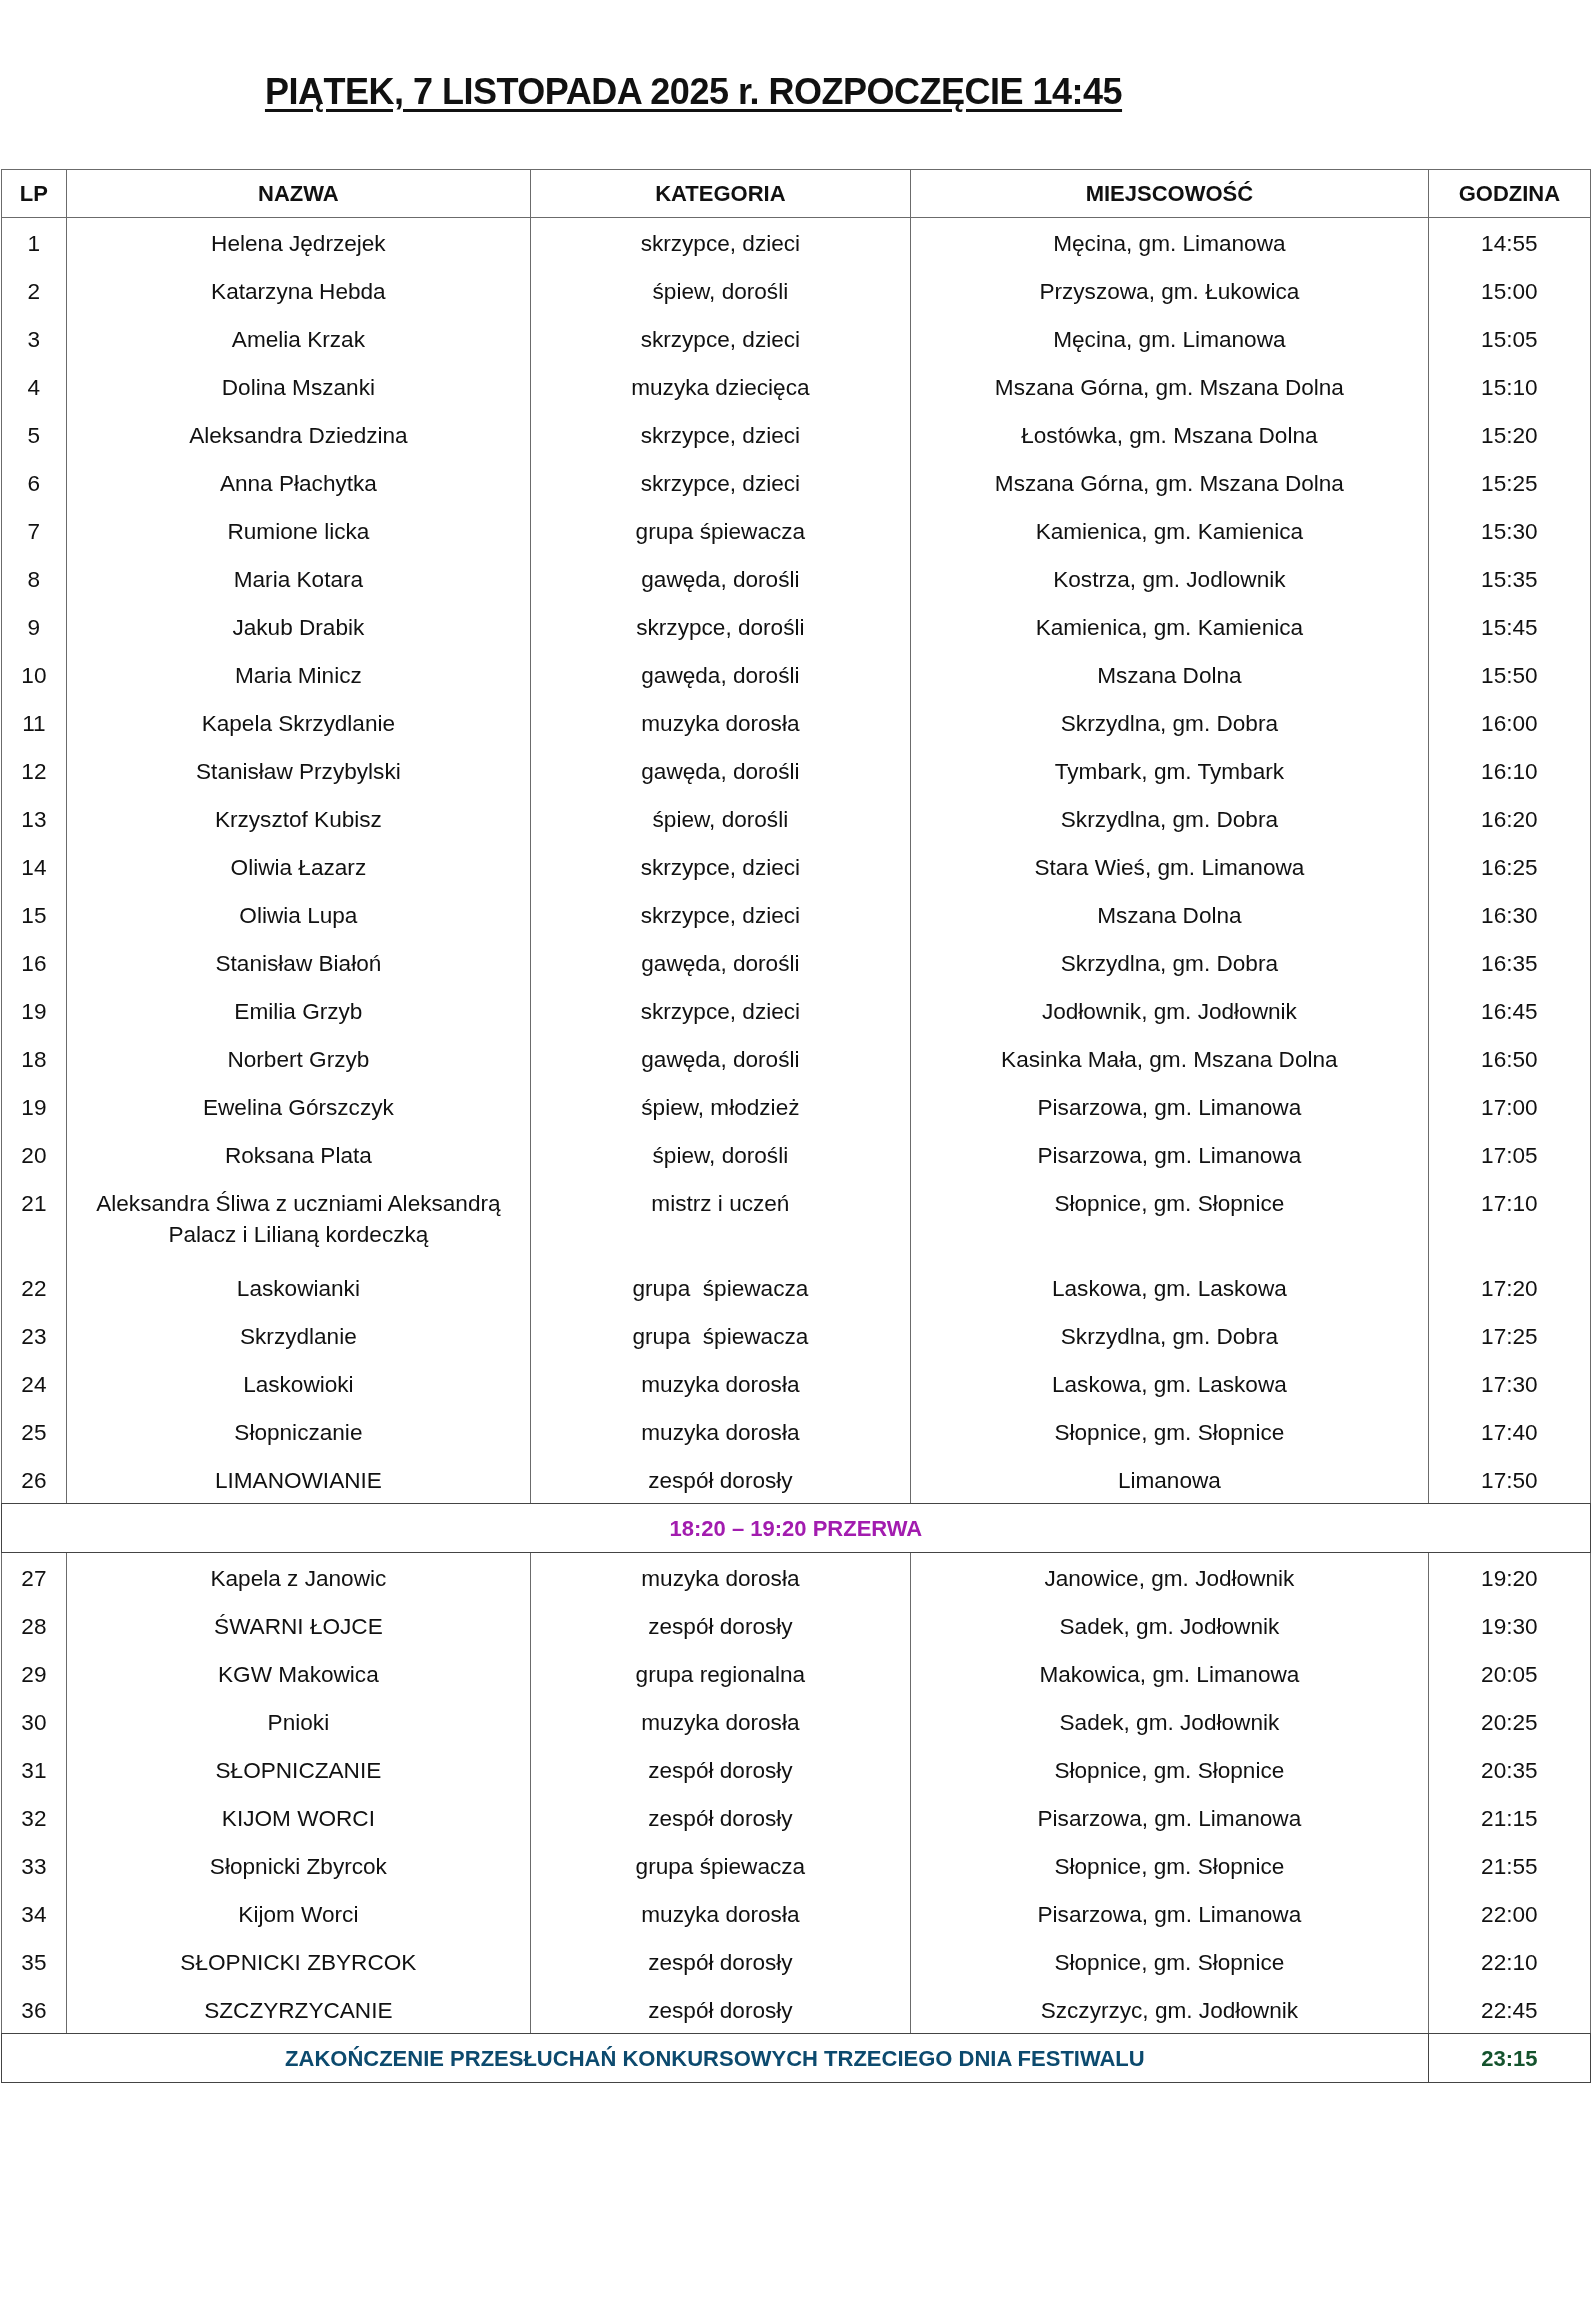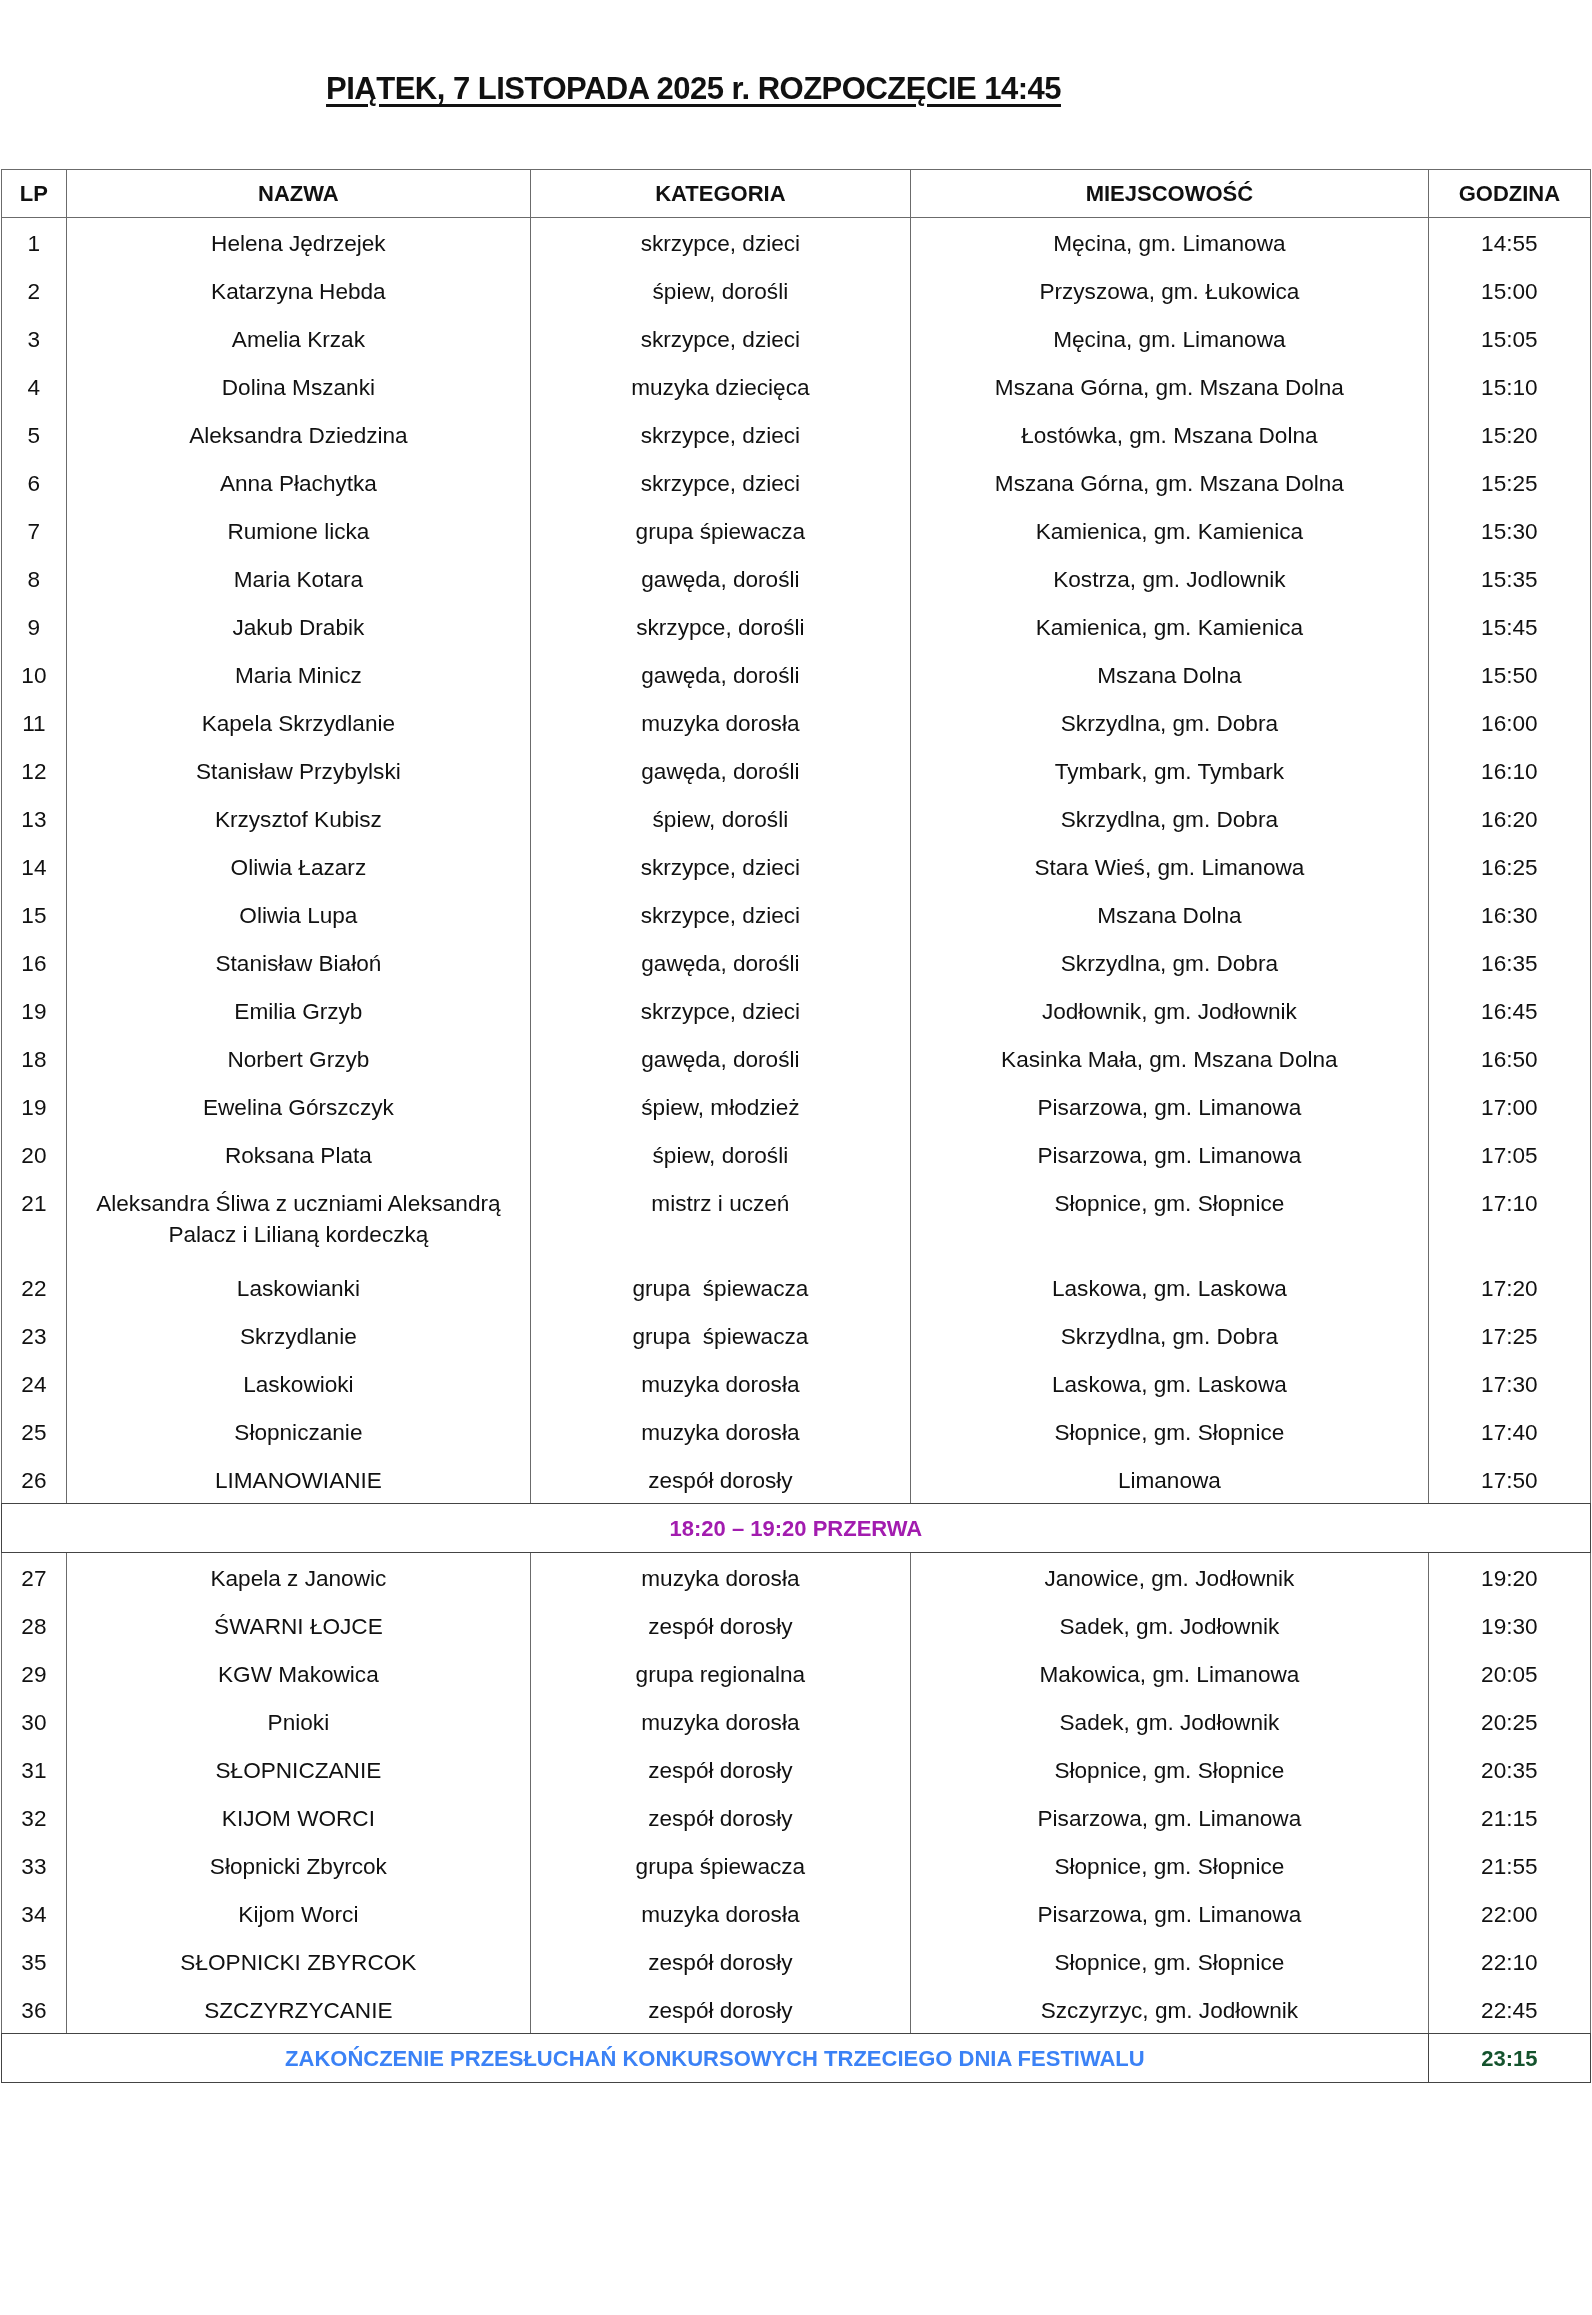--- a/index.html
+++ b/index.html
@@ -1,20 +1,20 @@
 <!DOCTYPE html>
 <html style="font-size:14.5px"><head>
 <meta charset="utf-8">
 <style>
   html, body { margin: 0; padding: 0; background: #ffffff; }
   body { width: 1592px; height: 2316px; position: relative; font-family: "Liberation Sans", sans-serif; color: #111; }
   .title {
     position: absolute; top: 71px; left: 0; width: 1387px; text-align: center;
     font-family: "Liberation Sans Narrow", "Liberation Sans", sans-serif;
-    font-weight: bold; font-size: 31px; text-decoration: underline; text-underline-offset: 4.5px;
+    font-weight: bold; font-size: 36px; text-decoration: underline; text-underline-offset: 4.5px;
     letter-spacing: -0.5px;
   }
   table.sched {
     position: absolute; top: 129px; left: 0.9px; width: 1589px;
     border-collapse: collapse; table-layout: fixed;
     font-size: 22.6px;
     margin-top: 40px;
   }
   table.sched td, table.sched th {
     border: 1.4px solid #6b6b6b; text-align: center; vertical-align: top;
@@ -310,18 +310,18 @@
       <tr class="body last">
         <td>36</td>
         <td>SZCZYRZYCANIE</td>
         <td style="white-space: pre;">zespół dorosły</td>
         <td>Szczyrzyc, gm. Jodłownik</td>
         <td>22:45</td>
       </tr>
     </tbody>
   <tbody>
     <tr class="end">
-      <td colspan="4" style="color: #3b82f6;">ZAKOŃCZENIE PRZESŁUCHAŃ KONKURSOWYCH TRZECIEGO DNIA FESTIWALU</td>
+      <td colspan="4" style="color: #0c4a6e;">ZAKOŃCZENIE PRZESŁUCHAŃ KONKURSOWYCH TRZECIEGO DNIA FESTIWALU</td>
       <td style="color: #14532d;">23:15</td>
     </tr>
   </tbody>
 </table>
 
 
 </body></html>

